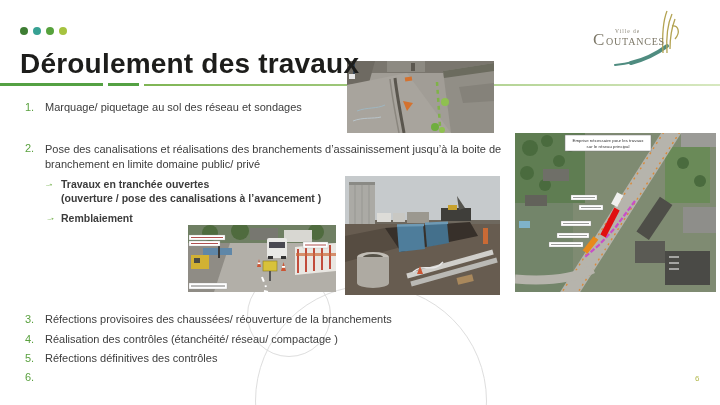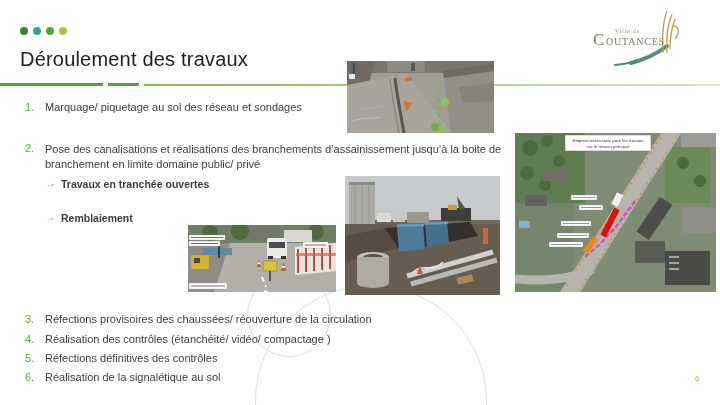--- a/index.html
+++ b/index.html
@@ -8,21 +8,21 @@
     overflow:hidden;font-family:"Liberation Sans",sans-serif;
   }
   
   .dots{position:absolute;left:20px;top:27px;display:flex;gap:5px;z-index:3;}
   .dot{width:8px;height:8px;border-radius:50%;}
   .dot1{background:#3e7d33;} .dot2{background:#37a193;}
   .dot3{background:#56a23c;} .dot4{background:#a6c33f;}
   
   .title{
     position:absolute;left:20px;top:48px;margin:0;z-index:3;
-    font-size:20px;font-weight:normal;color:#1d1d1b;letter-spacing:0.2px;
+    font-size:28px;font-weight:bold;color:#1d1d1b;letter-spacing:0.2px;
   }
   
   .rule-a{position:absolute;left:0;top:83px;width:103px;height:3px;background:#54a143;z-index:1;}
   .rule-b{position:absolute;left:108px;top:83px;width:31px;height:3px;background:#54a143;z-index:1;}
   .rule-c{position:absolute;left:144px;top:84px;width:576px;height:2px;
     background:linear-gradient(to right,#7fb554,#d7e8c0);z-index:1;}
   
   .circ{position:absolute;border:1px solid #dedede;border-radius:50%;z-index:0;}
   .circ-small{left:247px;top:273px;width:82px;height:82px;}
   .circ-big{left:255px;top:285px;width:230px;height:230px;}
@@ -258,41 +258,40 @@
   </div>
 
   <div class="item item2" style="top:142px">
     <span class="num">2.</span>
     <span class="txt">Pose des canalisations et réalisations des branchements d’assainissement jusqu’à la boite de branchement en limite domaine public/ privé</span>
   </div>
 
   <div class="sub" style="top:178px">
     <span class="arr">→</span>
     <span class="txt"><span>Travaux en tranchée ouvertes</span><br>
-    </span>
+    <span>(ouverture / pose des canalisations à l’avancement )</span></span>
   </div>
 
   <div class="sub" style="top:212px">
     <span class="arr">→</span>
     <span class="txt">Remblaiement</span>
   </div>
 
   <div class="item" style="top:313px">
     <span class="num">3.</span>
-    <span class="txt">Réfections provisoires des chaussées/ réouverture de la circulation</span>
+    <span class="txt">Réfections provisoires des chaussées/ réouverture de la branchements</span>
   </div>
   <div class="item" style="top:333px">
     <span class="num">4.</span>
-    <span class="txt">Réalisation des contrôles (étanchéité/ vidéo/ compactage )</span>
+    <span class="txt">Réalisation des contrôles (étanchéité/ réseau/ compactage )</span>
   </div>
   <div class="item" style="top:352px">
     <span class="num">5.</span>
     <span class="txt">Réfections définitives des contrôles</span>
   </div>
   <div class="item" style="top:371px">
     <span class="num">6.</span>
-    <span class="txt">Réalisation de la signalétique au sol</span>
   </div>
 
 
   <div class="page-num">6</div>
 
 </div>
 
 </body></html>

